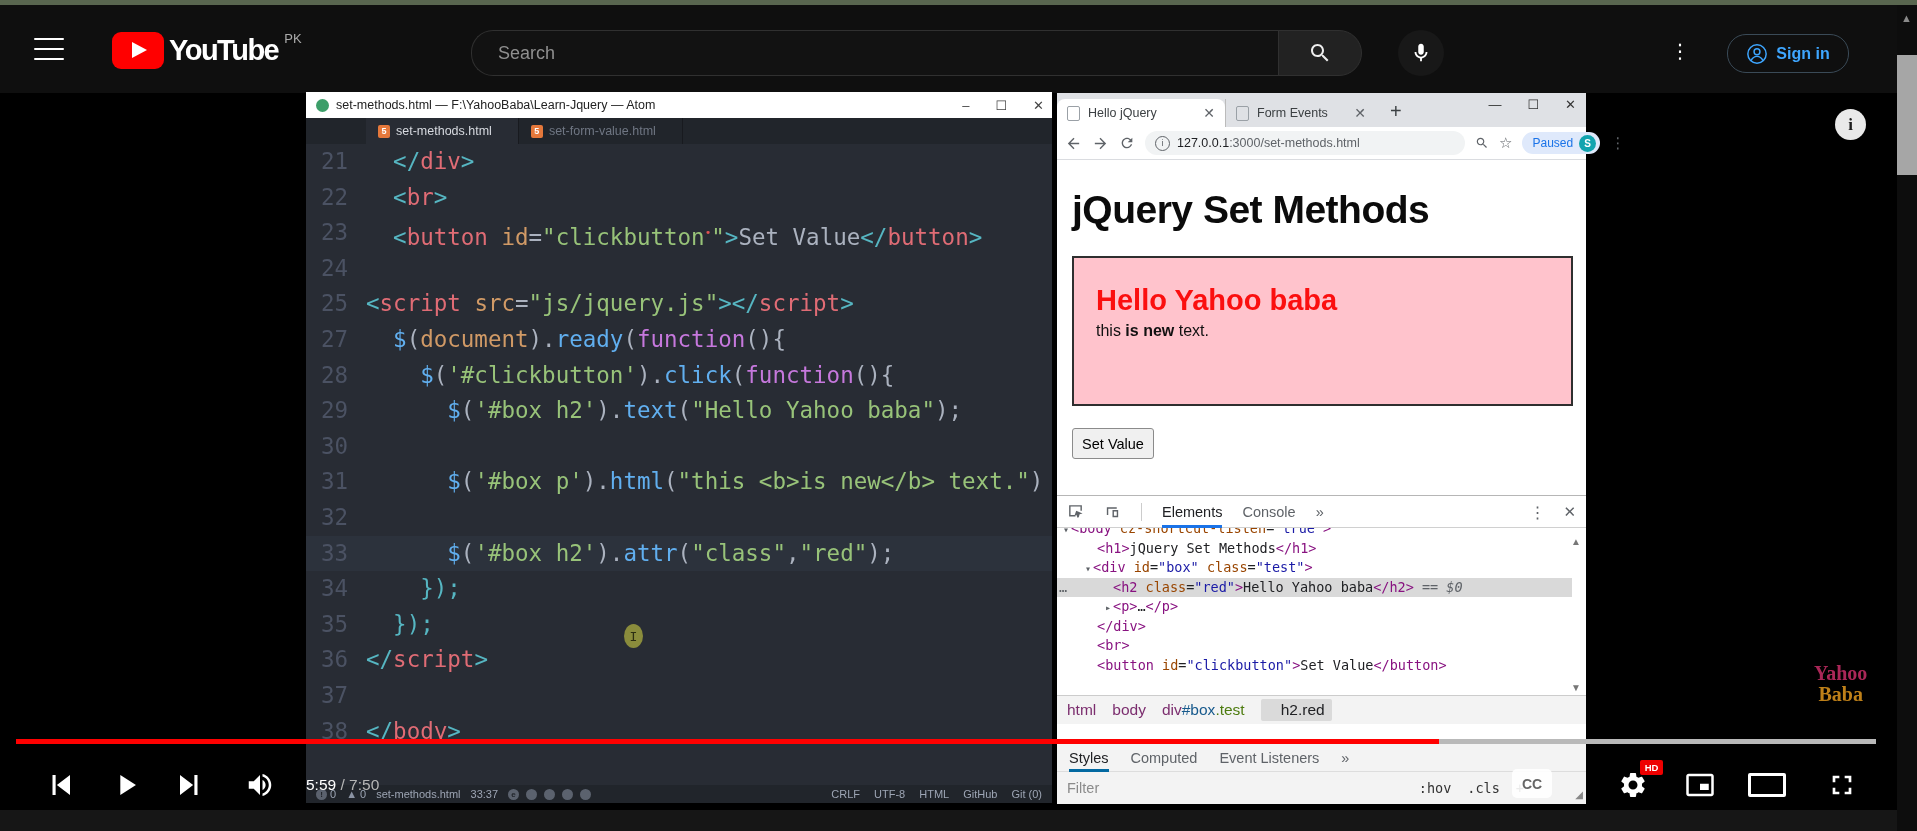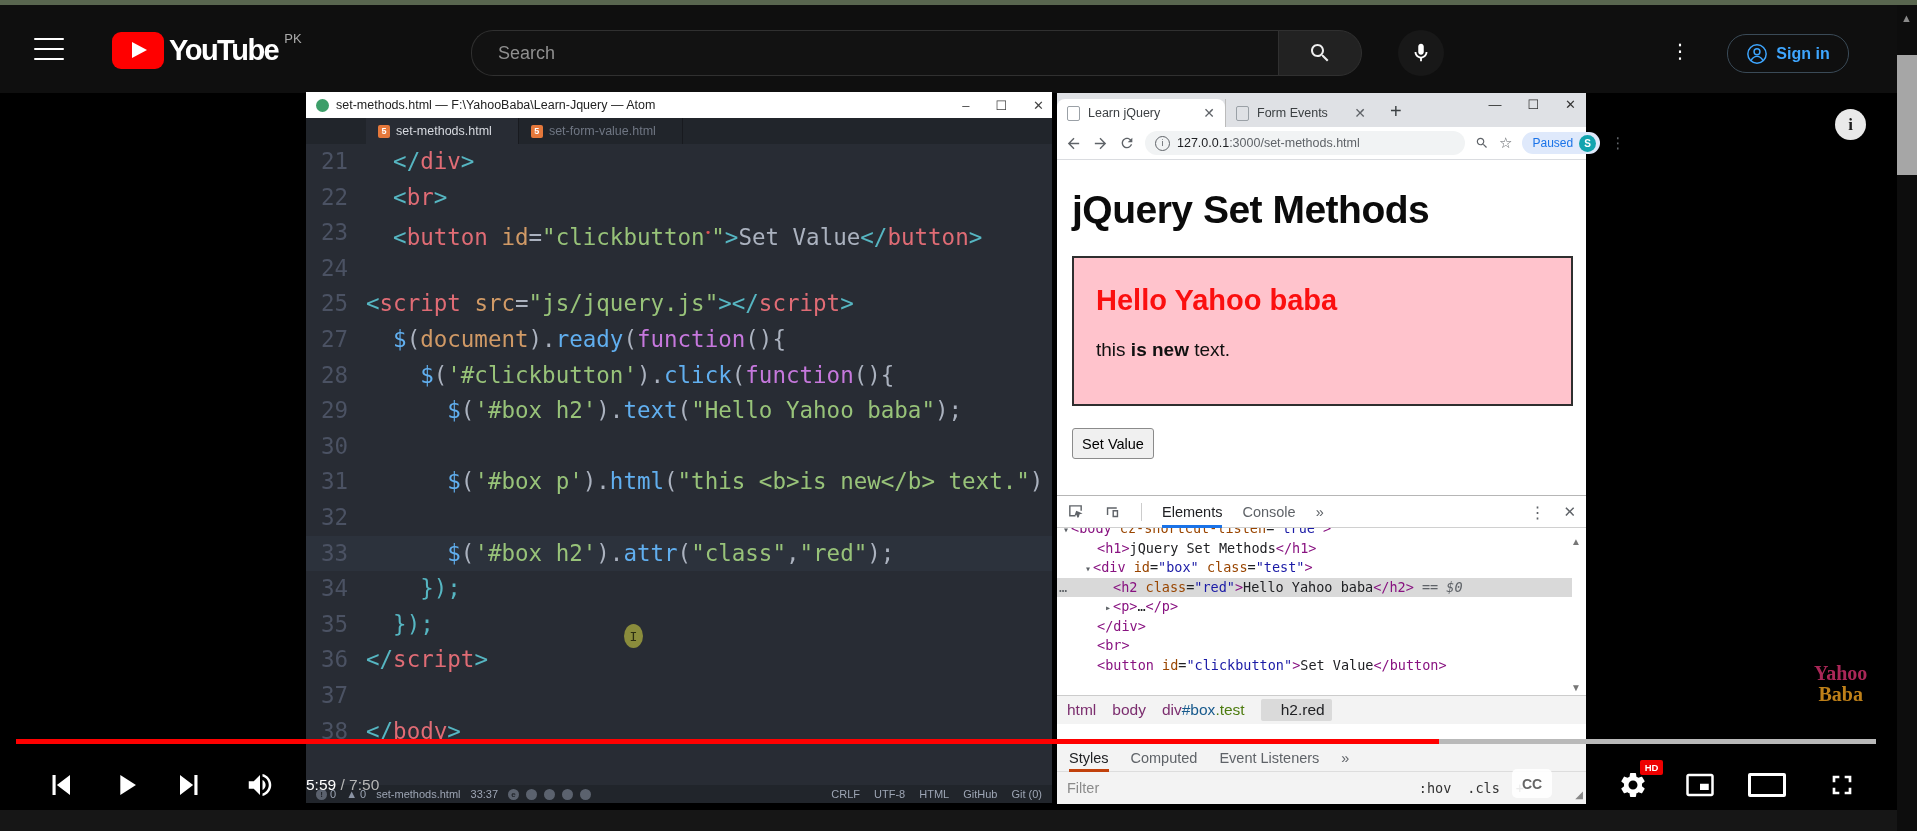--- a/index.html
+++ b/index.html
@@ -95,21 +95,21 @@
     gap:6px;padding:0 4px 0 10px;}
   #paused-label{color:#1a73e8;font-size:12px;}
   #paused-badge{width:17px;height:17px;border-radius:50%;background:#12a4af;color:#fff;font-size:10px;
     display:flex;align-items:center;justify-content:center;font-weight:bold;}
 
   
   #chrome-page{left:0;top:67px;width:529px;height:335px;background:#fff;overflow:hidden;}
   #page-h1{margin:28px 0 0 15px;font-size:39px;font-weight:bold;color:#0b0b0b;letter-spacing:-0.5px;}
   #pink-box{margin:24px 0 0 15px;width:501px;height:150px;background:#ffc3cc;border:2px solid #2f2f2f;box-sizing:border-box;}
   #box-h2{margin:26px 0 0 22px;font-size:29px;font-weight:bold;color:#fb0f0f;}
-  #box-p{margin:22px 0 0 22px;font-size:19px;color:#111;}
+  #box-p{margin:5px 0 0 22px;font-size:16px;color:#111;}
   #setvalue-btn{margin:22px 0 0 15px;width:80px;height:29px;background:#f0f0f0;border:1px solid #8b8b8b;
     font-size:14.5px;color:#000;display:flex;align-items:center;justify-content:center;border-radius:3px;cursor:pointer;}
 
   
   #devtools{left:0;top:402px;width:529px;height:308px;background:#fff;border-top:1px solid #b6b6b6;box-sizing:border-box;}
   #dt-toolbar{left:0;top:0;width:529px;height:32px;border-bottom:1px solid #d0d0d0;display:flex;
     align-items:center;gap:20px;padding:0 10px;box-sizing:border-box;background:#fff;}
   .dt-tab{font-size:14.5px;color:#5f6368;height:32px;display:flex;align-items:center;cursor:pointer;}
   .dt-tab.active{color:#202124;border-bottom:3px solid #1a73e8;box-sizing:border-box;padding-top:3px;}
   .dt-sep{width:1px;height:18px;background:#ccc;}
@@ -125,21 +125,21 @@
   #dom-scroll-up{left:514px;top:40px;color:#777;font-size:10px;}
   #dom-scroll-dn{left:514px;top:186px;color:#777;font-size:10px;}
   #crumbs{left:0;top:199px;width:529px;height:29px;background:#f3f3f3;border-top:1px solid #ccc;
     display:flex;align-items:center;gap:16px;padding:0 10px;box-sizing:border-box;font-size:15.5px;}
   .crumb{cursor:pointer;}
   .crumb.selected{background:#dadada;padding:2px 7px;border-radius:2px;}
   .tk-bt{color:#7b2d6e;} .tk-bid{color:#16598c;} .tk-bcl{color:#4d7c0f;} .tk-bs{color:#202124;margin-left:13px;}
   #panel-tabs{left:0;top:248px;width:529px;height:28px;background:#f3f3f3;display:flex;align-items:center;
     gap:22px;padding:0 12px;box-sizing:border-box;border-bottom:1px solid #ddd;}
   .panel-tab{font-size:14.5px;color:#5f6368;height:28px;display:flex;align-items:center;}
-  .panel-tab.active{color:#202124;border-bottom:3px solid #c2410c;box-sizing:border-box;padding-top:3px;}
+  .panel-tab.active{color:#202124;border-bottom:3px solid #0369a1;box-sizing:border-box;padding-top:3px;}
   #filter-row{left:0;top:276px;width:529px;height:32px;background:#f3f3f3;display:flex;align-items:center;
     padding:0 10px;box-sizing:border-box;}
   #filter-label{color:#8b8b8b;font-size:14.5px;flex:1;}
   #hovcls{display:flex;gap:16px;font-family:"DejaVu Sans Mono",monospace;font-size:13.5px;color:#333;margin-right:52px;}
   #dt-resize{position:absolute;right:3px;bottom:3px;color:#888;font-size:10px;}
 
   
   #video-info-btn{left:1835px;top:109px;width:31px;height:31px;border-radius:50%;background:#e9e9e9;
     display:flex;align-items:center;justify-content:center;color:#1c1c1c;font-size:17px;font-weight:bold;
     font-family:"Liberation Serif",serif;cursor:pointer;}
@@ -282,21 +282,21 @@
           <span>GitHub</span>
           <span>Git (0)</span>
         </span>
     </div>
   </div>
 
   <div id="chrome" class="abs">
     <div id="chrome-tabstrip" class="abs">
       <div class="ch-tab active">
           <span class="tab-fav"></span>
-          <span class="tab-label">Learn jQuery</span>
+          <span class="tab-label">Hello jQuery</span>
           <span class="tab-close">✕</span>
         </div>
         <div class="ch-tab inactive">
           <span class="tab-fav"></span>
           <span class="tab-label">Form Events</span>
           <span class="tab-close">✕</span>
         </div>
         <span id="new-tab-btn">+</span>
         <div id="chrome-controls">
         <span>—</span>

